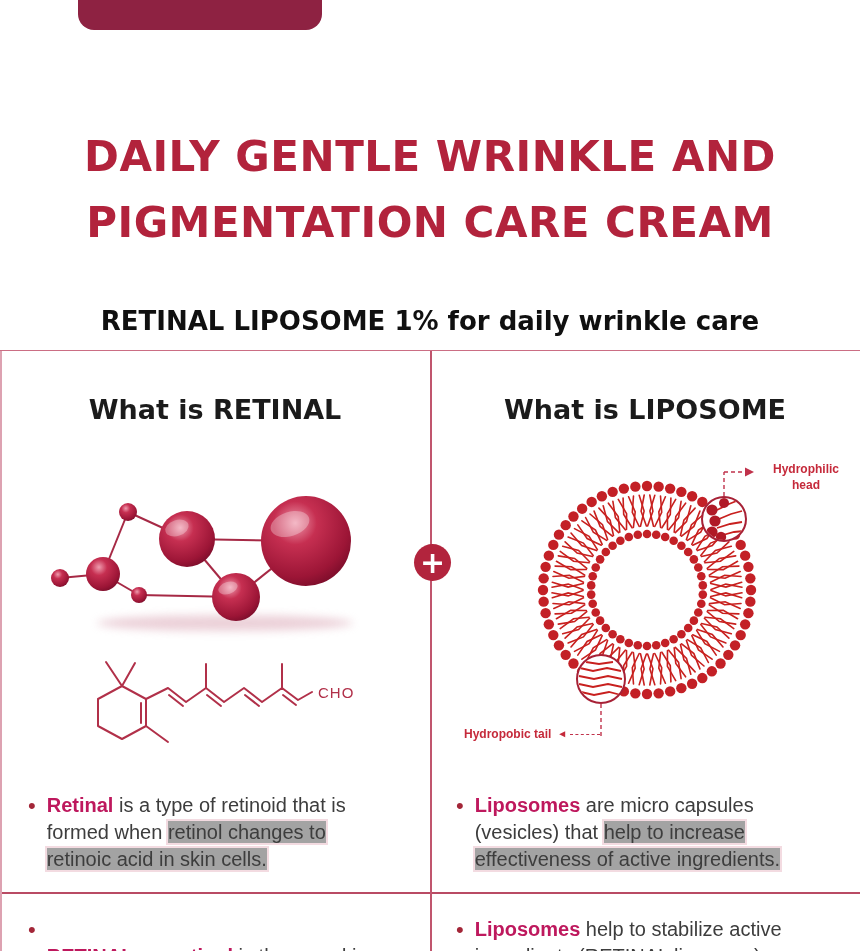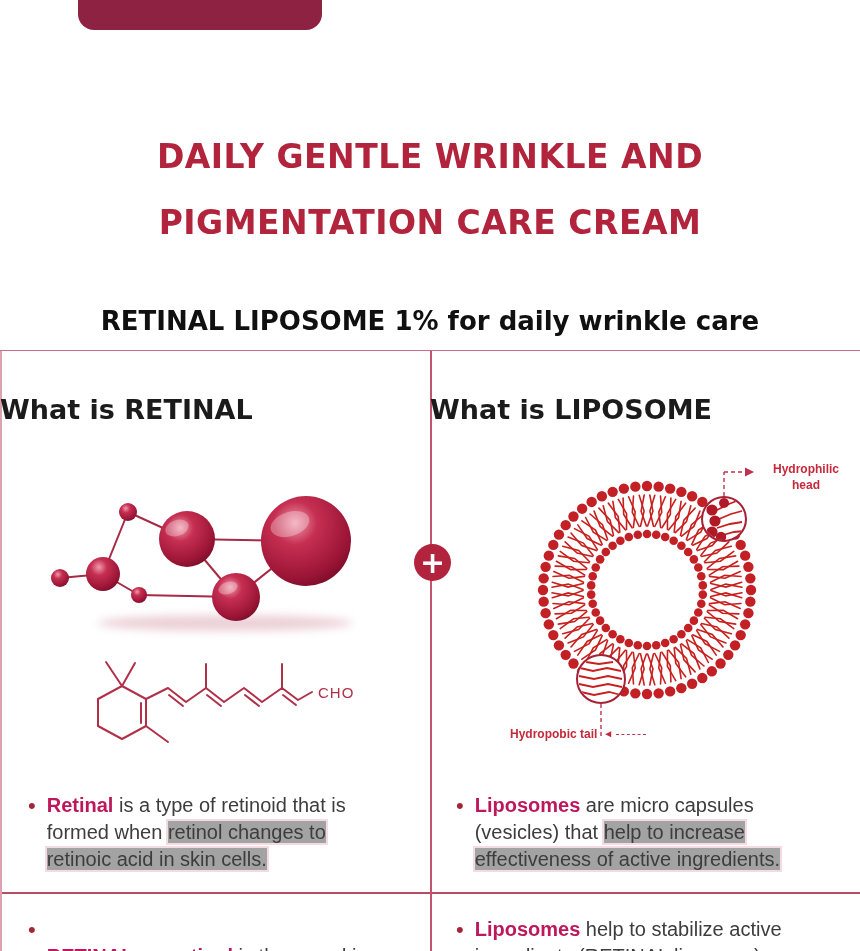--- a/index.html
+++ b/index.html
@@ -3,46 +3,46 @@
 <meta charset="utf-8">
 <style>
   html,body{margin:0;padding:0;background:#fff;}
   #canvas{position:relative;width:860px;height:951px;background:#fff;overflow:hidden;
           font-family:"Liberation Sans",sans-serif;}
   
   .top-badge{position:absolute;left:78px;top:-18px;width:244px;height:48px;
              border-radius:16px;background:#8e2242;}
   
   .title{position:absolute;top:124px;left:0;width:860px;text-align:center;
-         font-family:"DejaVu Sans",sans-serif;font-weight:bold;font-size:33px;
+         font-family:"DejaVu Sans",sans-serif;font-weight:bold;font-size:42px;
          line-height:66px;color:#b2233c;letter-spacing:.5px;}
   .subtitle{position:absolute;top:258px;left:0;width:860px;text-align:center;
             font-family:"DejaVu Sans",sans-serif;font-weight:bold;font-size:26px;
             color:#101010;margin-top:48px;}
   
   .hline{position:absolute;left:0;width:860px;background:#cb6e84;}
   .hline1{top:350px;height:1px;}
   .hline2{top:892px;height:2px;background:#b94b64;}
   .vline{position:absolute;top:351px;left:430px;width:2px;height:600px;background:#c0556d;}
   .ledge{position:absolute;left:0;top:351px;width:2px;height:600px;background:#dda2b1;}
   
-  .col-head{position:absolute;top:394px;text-align:left;
+  .col-head{position:absolute;top:394px;text-align:center;
             font-family:"DejaVu Sans",sans-serif;font-weight:bold;font-size:27px;color:#1b1b1b;}
   .col-head.left{left:0;width:430px;}
   .col-head.right{left:430px;width:430px;}
   
   .illus{position:absolute;top:440px;height:340px;}
   .illus.left{left:0;width:430px;}
   .illus.right{left:431px;width:429px;}
   .plus-badge{position:absolute;left:414px;top:544px;width:37px;height:37px;border-radius:50%;
               background:#b2243d;color:#fff;display:flex;align-items:center;justify-content:center;
               font-family:"DejaVu Sans",sans-serif;font-weight:bold;font-size:30px;line-height:1;z-index:3;}
   .lipo-label{position:absolute;color:#c5293a;font-weight:bold;font-size:12px;line-height:16px;z-index:4;}
   .label-head{left:758px;top:461px;width:96px;text-align:center;}
-  .label-tail{left:464px;top:726px;width:160px;text-align:left;white-space:nowrap;margin-left:46px;}
+  .label-tail{left:464px;top:726px;width:160px;text-align:left;white-space:nowrap;}
   .dash-seg{display:inline-block;width:30px;border-top:1.6px dashed #c0324b;vertical-align:middle;margin-left:3px;}
   .tail-arrow{font-size:10px;vertical-align:1px;margin-left:6px;}
   
   .bullet{position:absolute;display:flex;font-size:20px;line-height:27px;color:#3d3d3d;}
   .bullet .dot{color:#a32638;font-size:22px;line-height:27px;margin-right:11px;flex:0 0 auto;}
   .bullet b{color:#be185d;}
   .hl{background:#a3a3a3;box-shadow:0 0 0 2px #f3dbe1;}
   .b1L{left:28px;top:792px;width:396px;}
   .b1R{left:456px;top:792px;width:396px;}
   .b2L{left:28px;top:916px;width:396px;}

